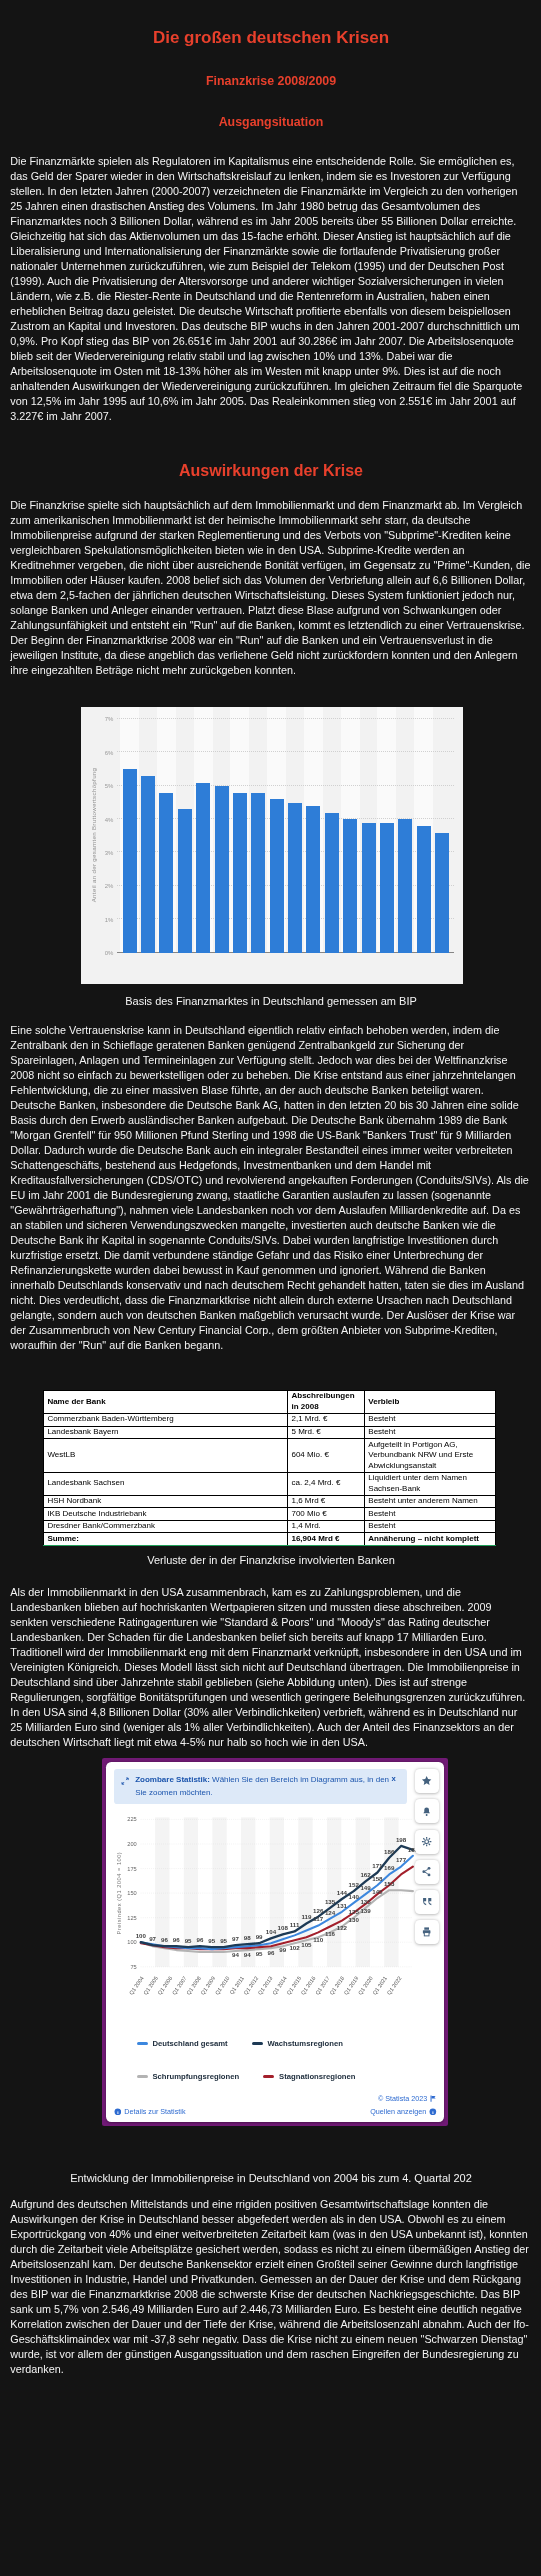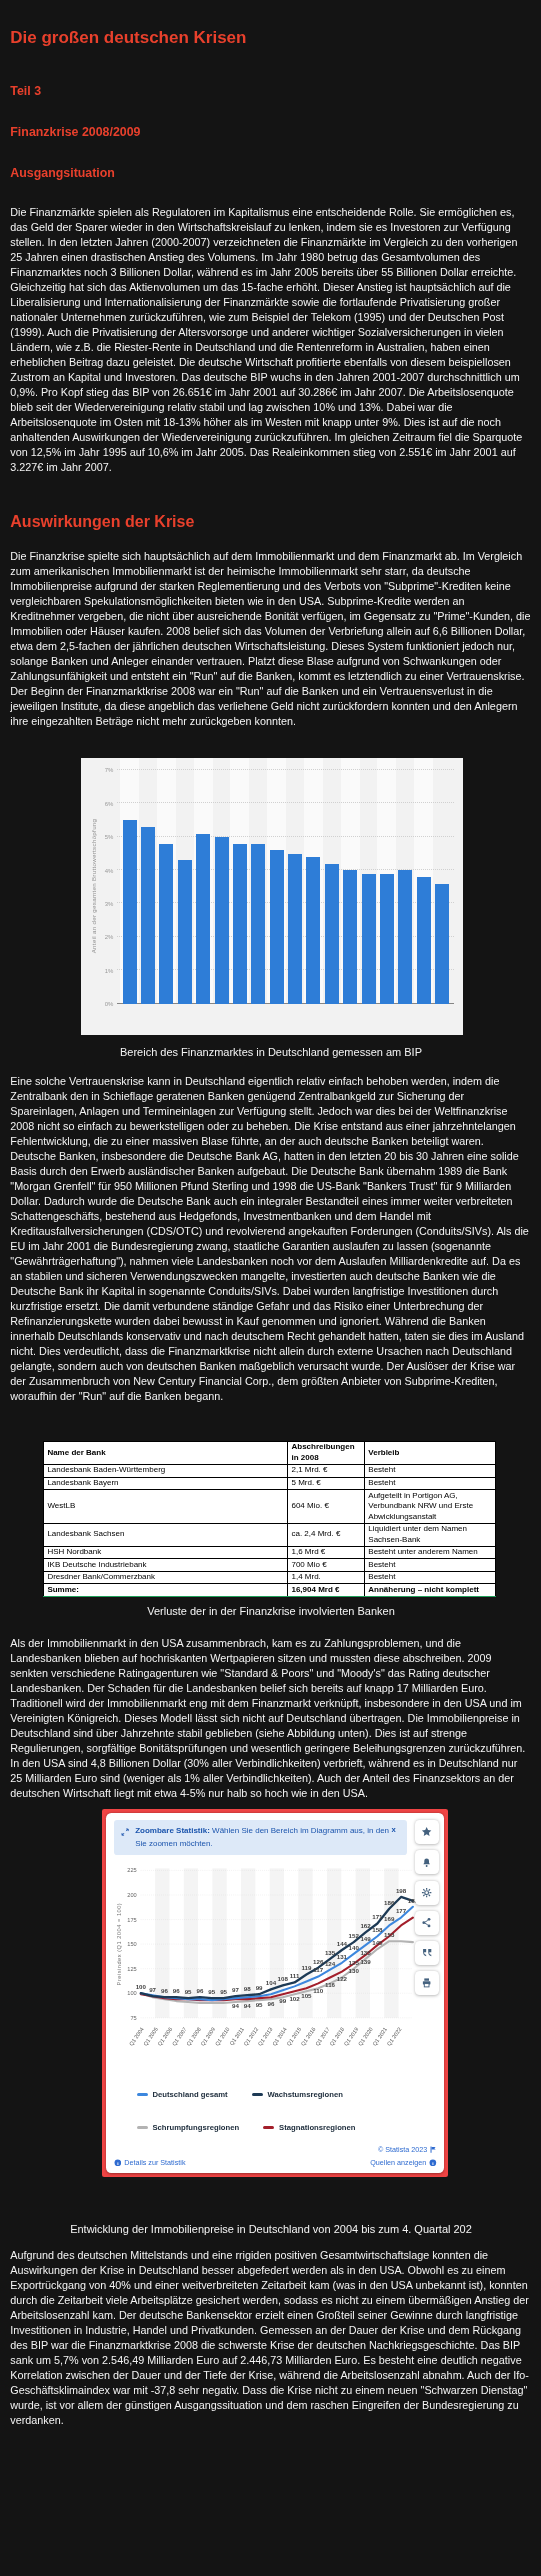--- a/index.html
+++ b/index.html
@@ -1,21 +1,21 @@
 <!DOCTYPE html>
 <html style="font-size:8.2px"><head>
 <meta charset="utf-8">
 <style>
   html,body{margin:0;padding:0;}
   body{
     width:542px;min-height:2579px;background:#141414;color:#f4f4f4;
     font-family:"Liberation Sans","DejaVu Sans",sans-serif;
   }
   .doc{padding:0 10.3px;}
-  h1,h2{font-weight:bold;margin:0;}
+  h1,h2{font-weight:bold;text-align:center;margin:0;}
   h1{font-size:17px;line-height:1.05;padding-top:29px;}
   .red{color:#e8402c;}
   h2.sub{font-size:12.4px;line-height:1.05;margin-top:28px;}
   h2.sub1{margin-top:38px;}
   h2.section{font-size:16px;line-height:1.05;margin-top:39px;}
   p.body{
     font-size:10.8px;line-height:15px;margin:0;margin-top:18.5px;
     max-width:521px;color:#f4f4f4;
   }
   p.p1{margin-top:25px;}
@@ -37,21 +37,21 @@
   .bar-axis{position:absolute;left:36px;right:9.3px;height:1px;background:#858585;}
   .bar-tick{position:absolute;left:0;width:32px;text-align:right;font-size:6px;color:#9a9a9a;}
   .bar{position:absolute;width:13.4px;background:#2e7dd7;}
   .bar-ylabel{
     position:absolute;left:11.3px;top:46%;transform:translate(-50%,-50%) rotate(-90deg);
     white-space:nowrap;font-size:6.2px;color:#8f8f8f;letter-spacing:0.3px;
   }
 
   
   .stat-wrap{
-    margin-left:92px;margin-top:7.7px;width:346px;background:#ef4444;
+    margin-left:92px;margin-top:7.7px;width:346px;background:#701a75;
     border-radius:2.1px;padding:4.1px;box-sizing:border-box;
   }
   .stat-card{
     position:relative;background:#ffffff;border-radius:5.2px;
     box-shadow:0 0.5px 2.6px rgba(0,0,0,.35);padding:7.2px 7.2px 6.2px 7.2px;color:#222;
   }
   .zoom-banner{
     position:relative;margin-right:30px;background:#dde9f8;border-radius:3.1px;
     padding:5.2px 15.5px 5.2px 21.6px;color:#1c55ad;font-size:8px;line-height:1.55;min-height:23px;
     box-sizing:border-box;
@@ -89,21 +89,20 @@
   .col-name{width:54%;}.col-sum{width:17%;}.col-rest{width:29%;}
   .tbl-caption{margin-top:6.7px;}
   .cap2{margin-top:45px;white-space:nowrap;overflow:hidden;}
 </style>
 </head>
 <body>
 
 <div class="doc">
 
   <h1 class="red">Die großen deutschen Krisen</h1>
-  <h2 class="red sub sub1">Teil 3</h2>
   <h2 class="red sub">Finanzkrise 2008/2009</h2>
   <h2 class="red sub">Ausgangsituation</h2>
 
   <p class="body p1">Die Finanzmärkte spielen als Regulatoren im Kapitalismus eine entscheidende Rolle. Sie ermöglichen es, das Geld der Sparer wieder in den Wirtschaftskreislauf zu lenken, indem sie es Investoren zur Verfügung stellen. In den letzten Jahren (2000-2007) verzeichneten die Finanzmärkte im Vergleich zu den vorherigen 25 Jahren einen drastischen Anstieg des Volumens. Im Jahr 1980 betrug das Gesamtvolumen des Finanzmarktes noch 3 Billionen Dollar, während es im Jahr 2005 bereits über 55 Billionen Dollar erreichte. Gleichzeitig hat sich das Aktienvolumen um das 15-fache erhöht. Dieser Anstieg ist hauptsächlich auf die Liberalisierung und Internationalisierung der Finanzmärkte sowie die fortlaufende Privatisierung großer nationaler Unternehmen zurückzuführen, wie zum Beispiel der Telekom (1995) und der Deutschen Post (1999). Auch die Privatisierung der Altersvorsorge und anderer wichtiger Sozialversicherungen in vielen Ländern, wie z.B. die Riester-Rente in Deutschland und die Rentenreform in Australien, haben einen erheblichen Beitrag dazu geleistet. Die deutsche Wirtschaft profitierte ebenfalls von diesem beispiellosen Zustrom an Kapital und Investoren. Das deutsche BIP wuchs in den Jahren 2001-2007 durchschnittlich um 0,9%. Pro Kopf stieg das BIP von 26.651€ im Jahr 2001 auf 30.286€ im Jahr 2007. Die Arbeitslosenquote blieb seit der Wiedervereinigung relativ stabil und lag zwischen 10% und 13%. Dabei war die Arbeitslosenquote im Osten mit 18-13% höher als im Westen mit knapp unter 9%. Dies ist auf die noch anhaltenden Auswirkungen der Wiedervereinigung zurückzuführen. Im gleichen Zeitraum fiel die Sparquote von 12,5% im Jahr 1995 auf 10,6% im Jahr 2005. Das Realeinkommen stieg von 2.551€ im Jahr 2001 auf 3.227€ im Jahr 2007.</p>
 
   <h2 class="red section">Auswirkungen der Krise</h2>
 
   <p class="body">Die Finanzkrise spielte sich hauptsächlich auf dem Immobilienmarkt und dem Finanzmarkt ab. Im Vergleich zum amerikanischen Immobilienmarkt ist der heimische Immobilienmarkt sehr starr, da deutsche Immobilienpreise aufgrund der starken Reglementierung und des Verbots von "Subprime"-Krediten keine vergleichbaren Spekulationsmöglichkeiten bieten wie in den USA. Subprime-Kredite werden an Kreditnehmer vergeben, die nicht über ausreichende Bonität verfügen, im Gegensatz zu "Prime"-Kunden, die Immobilien oder Häuser kaufen. 2008 belief sich das Volumen der Verbriefung allein auf 6,6 Billionen Dollar, etwa dem 2,5-fachen der jährlichen deutschen Wirtschaftsleistung. Dieses System funktioniert jedoch nur, solange Banken und Anleger einander vertrauen. Platzt diese Blase aufgrund von Schwankungen oder Zahlungsunfähigkeit und entsteht ein "Run" auf die Banken, kommt es letztendlich zu einer Vertrauenskrise. Der Beginn der Finanzmarktkrise 2008 war ein "Run" auf die Banken und ein Vertrauensverlust in die jeweiligen Institute, da diese angeblich das verliehene Geld nicht zurückfordern konnten und den Anlegern ihre eingezahlten Beträge nicht mehr zurückgeben konnten.</p>
 
   <figure class="bar-fig" style="margin:29px 0 0 0;">
@@ -146,39 +145,39 @@
         <div class="bar" style="left: 207px; bottom: 31px; height: 150px; background: rgb(46, 125, 215);"></div>
         <div class="bar" style="left: 225px; bottom: 31px; height: 147px; background: rgb(46, 125, 215);"></div>
         <div class="bar" style="left: 244px; bottom: 31px; height: 140px; background: rgb(46, 125, 215);"></div>
         <div class="bar" style="left: 262px; bottom: 31px; height: 134px; background: rgb(46, 125, 215);"></div>
         <div class="bar" style="left: 281px; bottom: 31px; height: 130px; background: rgb(46, 125, 215);"></div>
         <div class="bar" style="left: 299px; bottom: 31px; height: 130px; background: rgb(46, 125, 215);"></div>
         <div class="bar" style="left: 317px; bottom: 31px; height: 134px; background: rgb(46, 125, 215);"></div>
         <div class="bar" style="left: 336px; bottom: 31px; height: 127px; background: rgb(46, 125, 215);"></div>
         <div class="bar" style="left: 354px; bottom: 31px; height: 120px; background: rgb(46, 125, 215);"></div>
       </div>
-    <figcaption class="fig-caption">Bereich des Finanzmarktes in Deutschland gemessen am BIP</figcaption>
+    <figcaption class="fig-caption">Basis des Finanzmarktes in Deutschland gemessen am BIP</figcaption>
   </figure>
 
   <p class="body p3">Eine solche Vertrauenskrise kann in Deutschland eigentlich relativ einfach behoben werden, indem die Zentralbank den in Schieflage geratenen Banken genügend Zentralbankgeld zur Sicherung der Spareinlagen, Anlagen und Termineinlagen zur Verfügung stellt. Jedoch war dies bei der Weltfinanzkrise 2008 nicht so einfach zu bewerkstelligen oder zu beheben. Die Krise entstand aus einer jahrzehntelangen Fehlentwicklung, die zu einer massiven Blase führte, an der auch deutsche Banken beteiligt waren. Deutsche Banken, insbesondere die Deutsche Bank AG, hatten in den letzten 20 bis 30 Jahren eine solide Basis durch den Erwerb ausländischer Banken aufgebaut. Die Deutsche Bank übernahm 1989 die Bank "Morgan Grenfell" für 950 Millionen Pfund Sterling und 1998 die US-Bank "Bankers Trust" für 9 Milliarden Dollar. Dadurch wurde die Deutsche Bank auch ein integraler Bestandteil eines immer weiter verbreiteten Schattengeschäfts, bestehend aus Hedgefonds, Investmentbanken und dem Handel mit Kreditausfallversicherungen (CDS/OTC) und revolvierend angekauften Forderungen (Conduits/SIVs). Als die EU im Jahr 2001 die Bundesregierung zwang, staatliche Garantien auslaufen zu lassen (sogenannte "Gewährträgerhaftung"), nahmen viele Landesbanken noch vor dem Auslaufen Milliardenkredite auf. Da es an stabilen und sicheren Verwendungszwecken mangelte, investierten auch deutsche Banken wie die Deutsche Bank ihr Kapital in sogenannte Conduits/SIVs. Dabei wurden langfristige Investitionen durch kurzfristige ersetzt. Die damit verbundene ständige Gefahr und das Risiko einer Unterbrechung der Refinanzierungskette wurden dabei bewusst in Kauf genommen und ignoriert. Während die Banken innerhalb Deutschlands konservativ und nach deutschem Recht gehandelt hatten, taten sie dies im Ausland nicht. Dies verdeutlicht, dass die Finanzmarktkrise nicht allein durch externe Ursachen nach Deutschland gelangte, sondern auch von deutschen Banken maßgeblich verursacht wurde. Der Auslöser der Krise war der Zusammenbruch von New Century Financial Corp., dem größten Anbieter von Subprime-Krediten, woraufhin der "Run" auf die Banken begann.</p>
 
   <table class="banks">
     <colgroup>
         <col class="col-name">
         <col class="col-sum">
         <col class="col-rest">
       </colgroup>
     <tbody>
         <tr>
           <th>Name der Bank</th>
           <th>Abschreibungen in 2008</th>
           <th>Verbleib</th>
         </tr>
         <tr>
-          <td>Landesbank Baden-Württemberg</td>
+          <td>Commerzbank Baden-Württemberg</td>
           <td>2,1 Mrd. €</td>
           <td>Besteht</td>
         </tr>
         <tr>
           <td>Landesbank Bayern</td>
           <td>5 Mrd. €</td>
           <td>Besteht</td>
         </tr>
         <tr>
           <td>WestLB</td>

